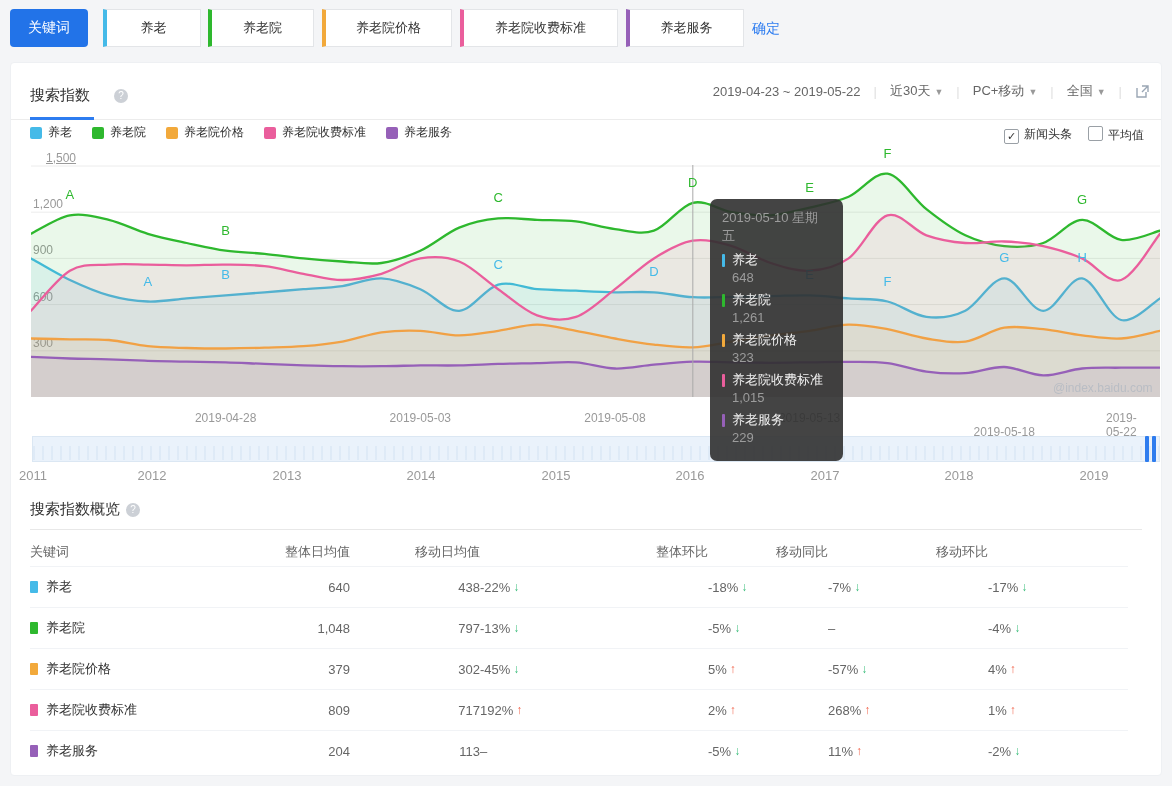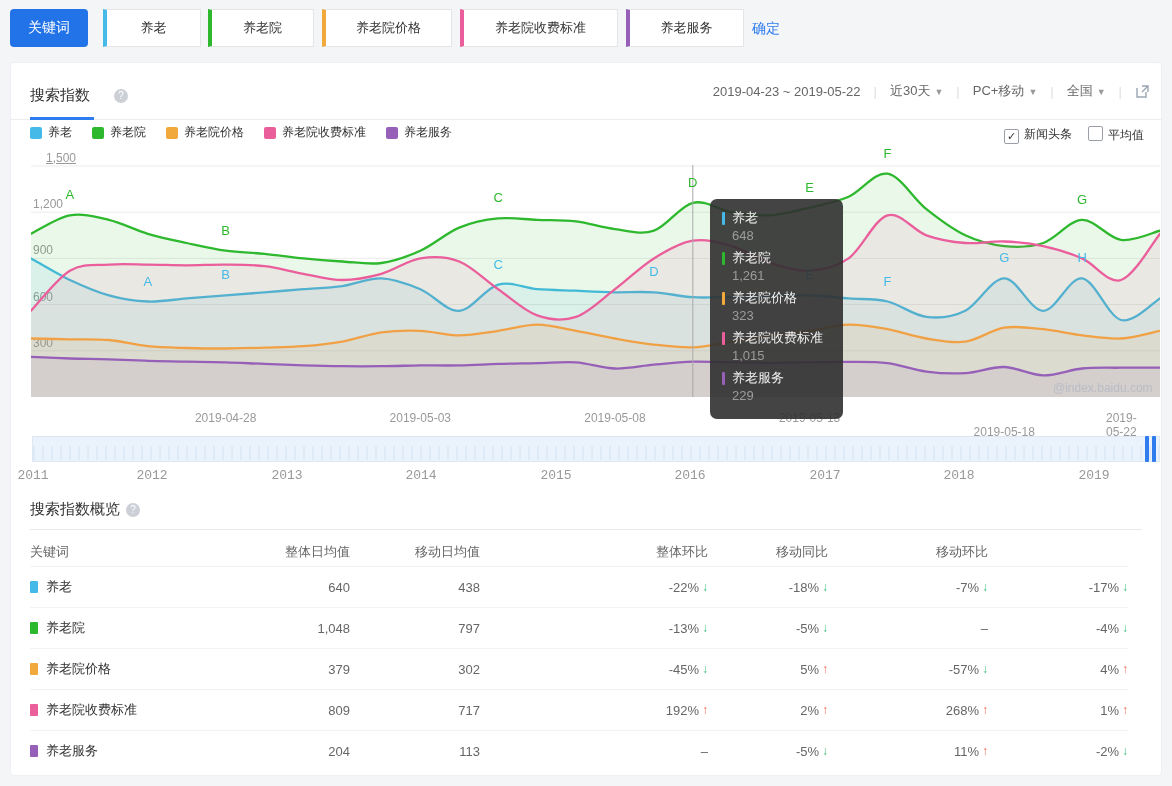--- a/index.html
+++ b/index.html
@@ -40,33 +40,33 @@
   .tooltip .tdate{color:#9c9c9c;font-size:13px;margin-bottom:6px;}
   .titem{margin-bottom:6px;}
   .titem .nm{display:flex;align-items:center;gap:7px;color:#f2f2f2;font-size:13px;}
   .titem .bar{width:3px;height:13px;border-radius:1px;}
   .titem .val{color:#9c9c9c;font-size:13px;margin-left:10px;margin-top:1px;}
   
   .slider{left:32px;top:436px;width:1128px;height:26px;background:#eaf2fb;border:1px solid #dbe7f3;box-sizing:border-box;}
   .slider .haze{position:absolute;left:0;bottom:1px;width:100%;height:60%;opacity:.5;
      background:repeating-linear-gradient(90deg,rgba(150,185,220,.28) 0 2px,transparent 2px 9px);}
   .handle{position:absolute;top:-1px;width:4px;height:26px;background:#2e7cee;border-radius:1px;}
-  .year{position:absolute;top:468px;color:#999;font-size:13px;transform:translateX(-50%);font-family:Liberation Mono, monospace;}
+  .year{position:absolute;top:468px;color:#999;font-size:13px;transform:translateX(-50%);}
   
   .ov-title{left:30px;top:500px;font-size:15px;color:#333;display:flex;align-items:center;gap:6px;}
   .ov-div{left:30px;top:529px;width:1112px;height:1px;background:#e8e8e8;}
   .table{left:30px;top:538px;width:1098px;}
   .trow{display:grid;grid-template-columns:220px 100px 130px 228px 120px 160px 140px;align-items:center;}
   .thead{height:28px;color:#666;}
   .tbody-row{height:40px;border-top:1px solid #f1f3f6;color:#666;}
   .tbody-row:first-of-type{border-top:none;}
   .cell-r{text-align:right;}
   .kw-cell{display:flex;align-items:center;gap:8px;color:#333;}
   .kw-cell .sq{width:8px;height:12px;border-radius:1px;}
-  .pct{display:flex;justify-content:flex-end;align-items:center;gap:3px;}
+  .pct{display:flex;justify-content:flex-start;align-items:center;gap:3px;}
   .arrow{font-size:12px;font-weight:bold;}
 </style>
 </head>
 <body>
 
 <div class="abs kw-btn">关键词</div>
 <div id="kwrow">
     <div class="abs kw-box" style="left: 103px; width: 93px; border-left-color: rgb(69, 186, 232);">养老</div>
     <div class="abs kw-box" style="left: 208px; width: 101px; border-left-color: rgb(46, 184, 46);">养老院</div>
     <div class="abs kw-box" style="left: 322px; width: 125px; border-left-color: rgb(242, 169, 59);">养老院价格</div>
@@ -170,20 +170,21 @@
 <div id="xlabels">
     <div class="xlab" style="left: 225.655px;">2019-04-28</div>
     <div class="xlab" style="left: 420.31px;">2019-05-03</div>
     <div class="xlab" style="left: 614.966px;">2019-05-08</div>
     <div class="xlab" style="left: 809.621px;">2019-05-13</div>
     <div class="xlab" style="left: 1004.28px; margin-top: 14px;">2019-05-18</div>
     <div class="xlab" style="left: 1128px;">2019-05-22</div>
   </div>
 
 <div class="abs tooltip">
+  <div class="tdate">2019-05-10 星期五</div>
   <div id="tooltip-items">
       <div class="titem">
         <div class="nm">
           <span class="bar" style="background: rgb(69, 186, 232);"></span>
           <span>养老</span>
         </div>
         <div class="val">648</div>
       </div>
       <div class="titem">
         <div class="nm">

